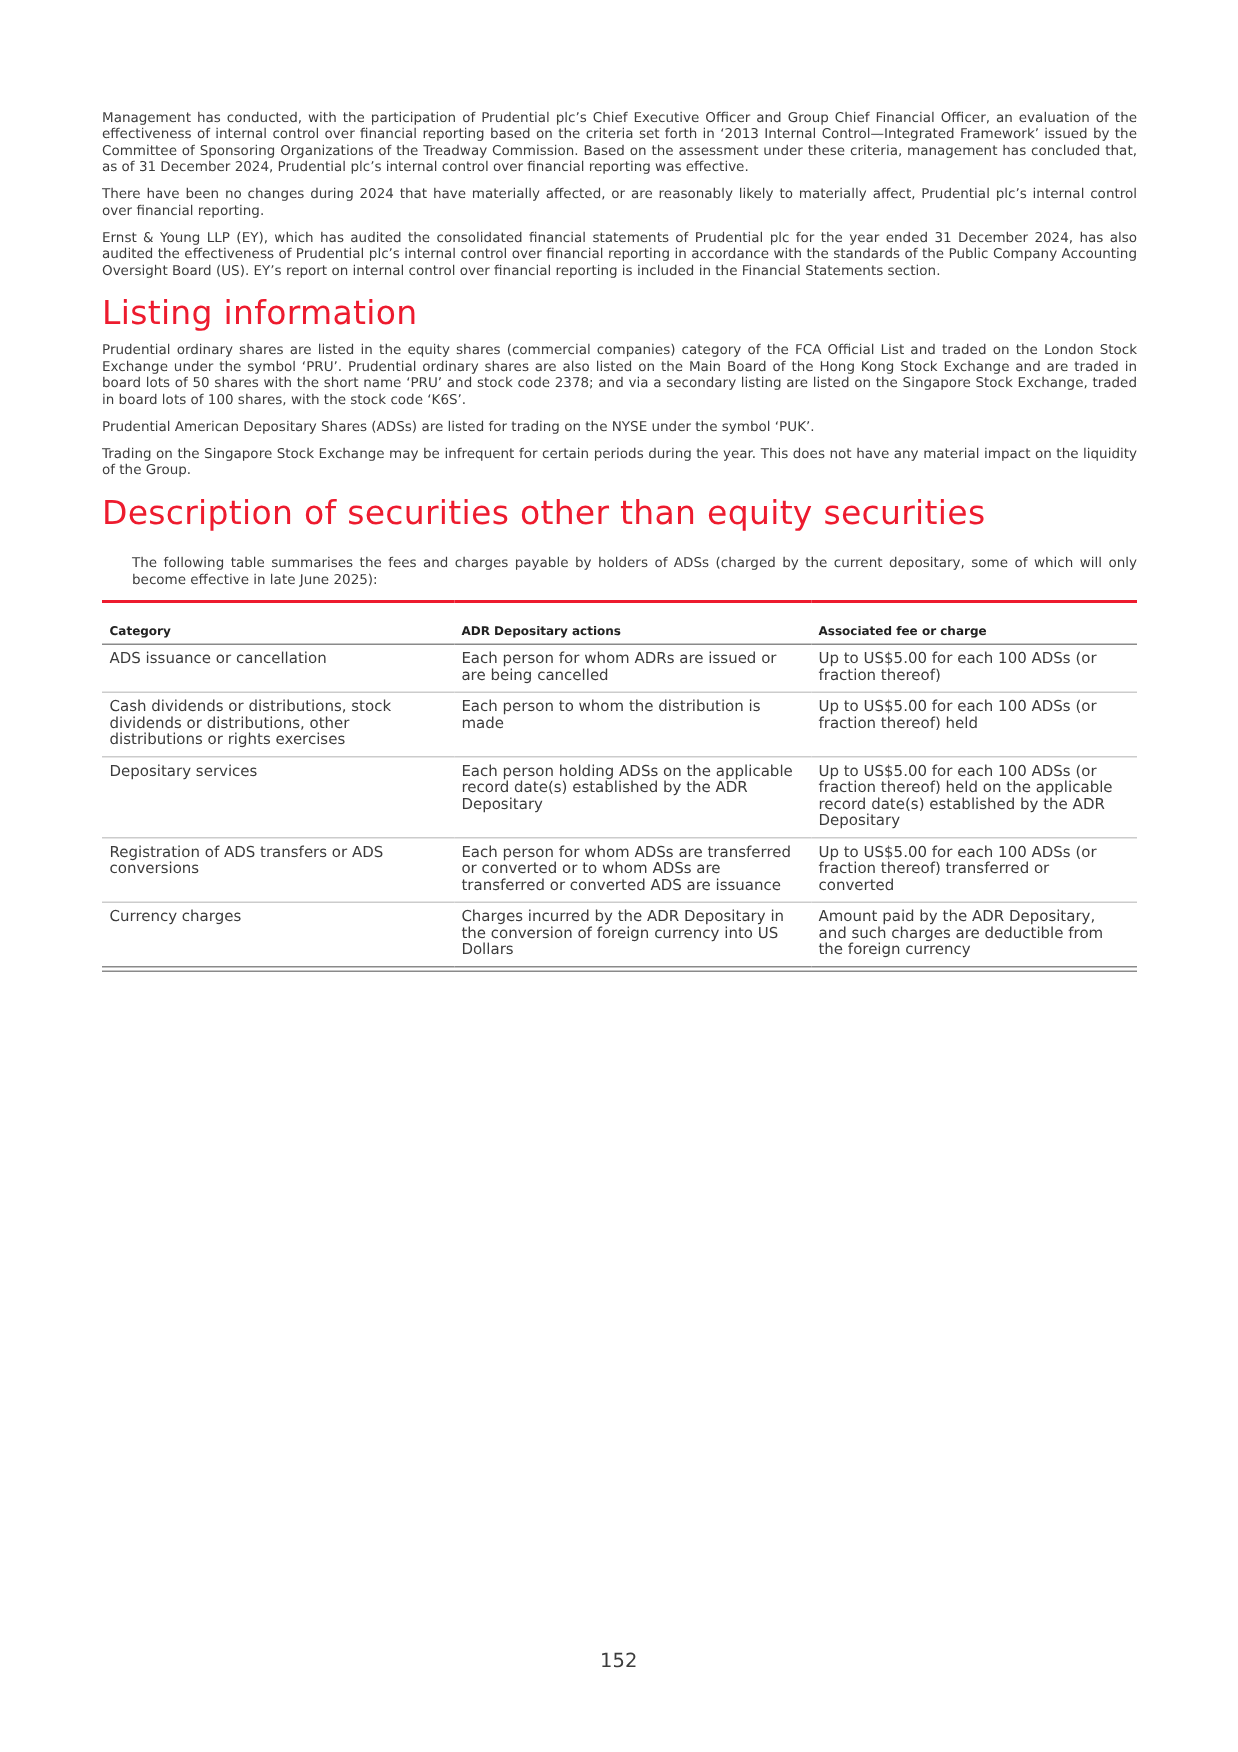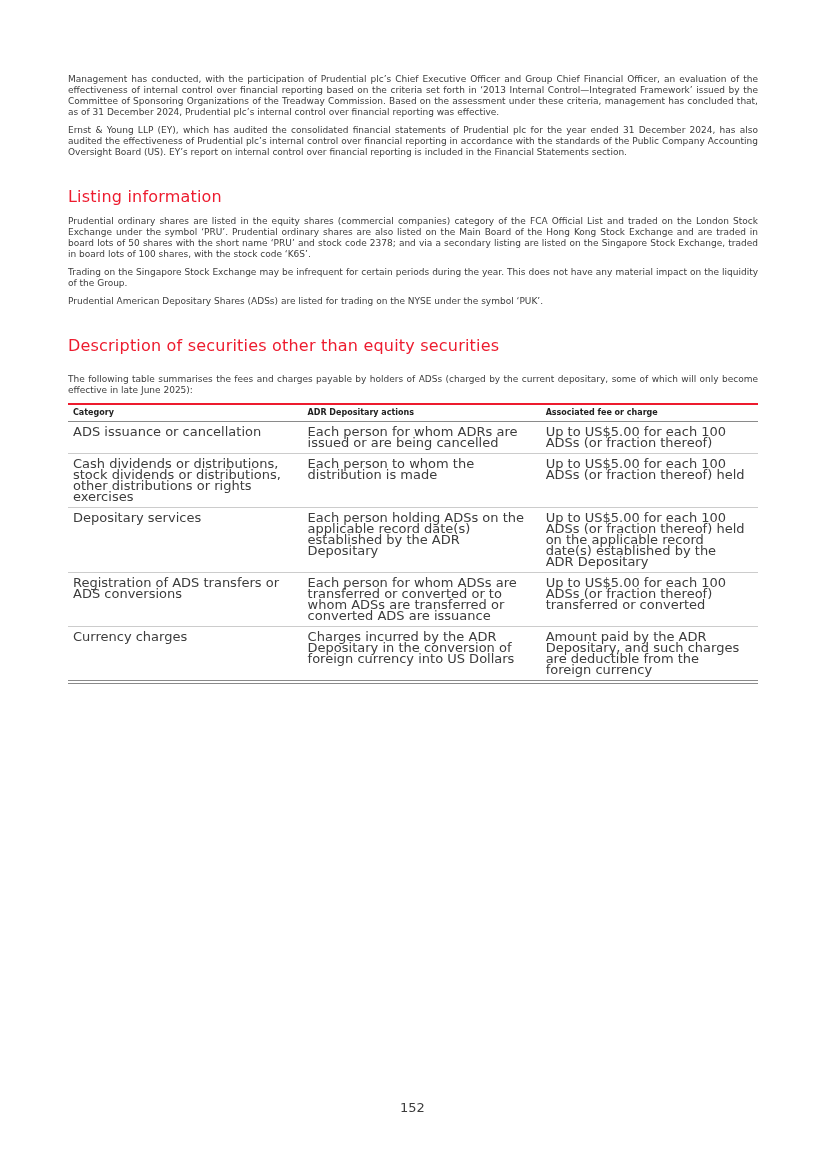--- a/index.html
+++ b/index.html
@@ -23,51 +23,51 @@
     color: var(--body-text, #3c3c3c);
     font-size: 9px;
     line-height: 11px;
   }
   .para {
     text-align: justify;
     margin-bottom: 7px;
   }
   .section-heading {
     font-weight: 400;
-    font-size: 16px;
+    font-size: 22px;
     line-height: 21px;
     color: var(--accent-red, #ed1b2e);
-    margin: 28px 0 9px 0;
+    margin: 12px 0 9px 0;
     letter-spacing: 0.2px;
   }
-  .gap-top { margin-top: 18px; }
+  .gap-top { margin-top: 18px; margin-left: 20px; }
 
   .fees-table-wrap {
     margin-top: 4px;
     border-bottom: 1px solid var(--rule-dark, #8a8a8a);
   }
   table.fees-table {
     width: 100%;
     border-collapse: collapse;
     margin-bottom: 2px;
     table-layout: fixed;
   }
   table.fees-table thead th {
     text-align: left;
     font-size: 8px;
     line-height: 10px;
     font-weight: 700;
     color: #222222;
     border-top: 2px solid var(--accent-red, #ed1b2e);
     border-bottom: 1px solid var(--rule-dark, #8a8a8a);
-    padding: 3px 10px 3px 5px;
+    padding: 14px 10px 3px 5px;
     vertical-align: top;
   }
   table.fees-table tbody td {
-    font-size: 13px;
+    font-size: 10px;
     line-height: 11px;
     color: var(--body-text, #3c3c3c);
     padding: 4px 10px 5px 5px;
     vertical-align: top;
     border-bottom: 1px solid var(--rule-light, #cccccc);
   }
   table.fees-table tbody tr:last-child td {
     border-bottom: 1px solid var(--rule-dark, #8a8a8a);
   }
   .page-number {
@@ -80,26 +80,27 @@
     color: var(--body-text, #3c3c3c);
   }
 </style>
 </head>
 <body>
 
 <div class="sheet">
   <div class="content">
 
     <p class="para">Management has conducted, with the participation of Prudential plc’s Chief Executive Officer and Group Chief Financial Officer, an evaluation of the effectiveness of internal control over financial reporting based on the criteria set forth in ‘2013 Internal Control—Integrated Framework’ issued by the Committee of Sponsoring Organizations of the Treadway Commission. Based on the assessment under these criteria, management has concluded that, as of 31 December 2024, Prudential plc’s internal control over financial reporting was effective.</p>
+    <p class="para">There have been no changes during 2024 that have materially affected, or are reasonably likely to materially affect, Prudential plc’s internal control over financial reporting.</p>
     <p class="para">Ernst &amp; Young LLP (EY), which has audited the consolidated financial statements of Prudential plc for the year ended 31 December 2024, has also audited the effectiveness of Prudential plc’s internal control over financial reporting in accordance with the standards of the Public Company Accounting Oversight Board (US). EY’s report on internal control over financial reporting is included in the Financial Statements section.</p>
 
     <h1 class="section-heading">Listing information</h1>
     <p class="para">Prudential ordinary shares are listed in the equity shares (commercial companies) category of the FCA Official List and traded on the London Stock Exchange under the symbol ‘PRU’. Prudential ordinary shares are also listed on the Main Board of the Hong Kong Stock Exchange and are traded in board lots of 50 shares with the short name ‘PRU’ and stock code 2378; and via a secondary listing are listed on the Singapore Stock Exchange, traded in board lots of 100 shares, with the stock code ‘K6S’.</p>
+    <p class="para">Prudential American Depositary Shares (ADSs) are listed for trading on the NYSE under the symbol ‘PUK’.</p>
     <p class="para">Trading on the Singapore Stock Exchange may be infrequent for certain periods during the year. This does not have any material impact on the liquidity of the Group.</p>
-    <p class="para">Prudential American Depositary Shares (ADSs) are listed for trading on the NYSE under the symbol ‘PUK’.</p>
 
     <h1 class="section-heading">Description of securities other than equity securities</h1>
     <p class="para gap-top">The following table summarises the fees and charges payable by holders of ADSs (charged by the current depositary, some of which will only become effective in late June 2025):</p>
 
     <div class="fees-table-wrap">
       <table class="fees-table">
         <colgroup>
           <col style="width:34%">
           <col style="width:34.5%">
           <col style="width:31.5%">

